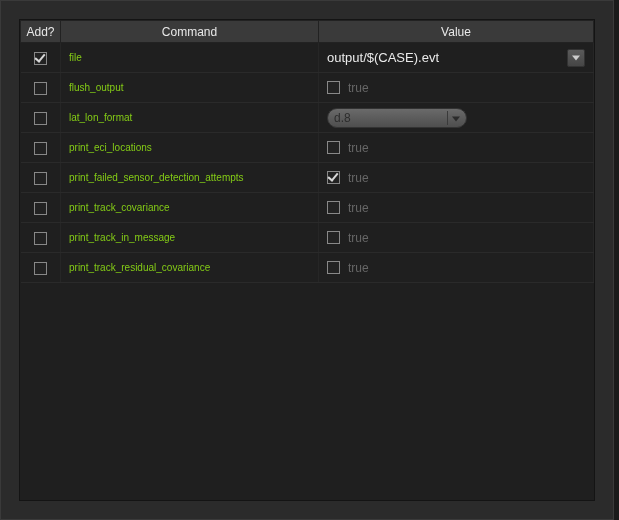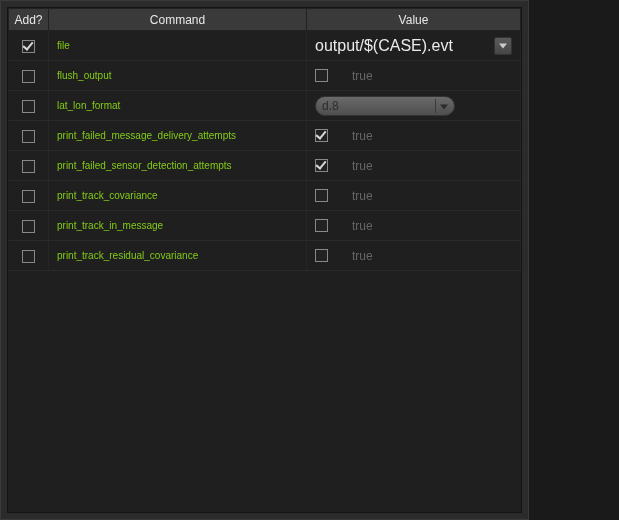--- a/index.html
+++ b/index.html
@@ -5,24 +5,24 @@
   * { box-sizing: border-box; margin: 0; padding: 0; }
   html, body {
     width: 619px; height: 520px;
     background: #1a1a1a;
     font-family: "Segoe UI", Arial, sans-serif;
     font-size: 12px;
     color: #d0d0d0;
     overflow: hidden;
   }
   .outer {
-    width: 529px; height: 520px;
+    width: 614px; height: 520px;
     background: #2b2b2b;
     border: 1px solid #3a3a3a;
-    padding: 6px;
+    padding: 18px;
   }
   .panel {
     width: 100%; height: 100%;
     background: #1f1f1f;
     border: 1px solid #141414;
   }
   table {
     width: 100%;
     border-collapse: collapse;
     table-layout: fixed;
@@ -59,35 +59,35 @@
   }
   .cb.checked::after {
     content: "";
     position: absolute;
     left: 2px; top: -1px;
     width: 4px; height: 8px;
     border: solid #d8d8d8;
     border-width: 0 2px 2px 0;
     transform: rotate(40deg);
   }
-  .val-cell { display: flex; align-items: flex-start; gap: 24px; }
+  .val-cell { display: flex; align-items: flex-start; gap: 8px; }
   .val-true {
     color: #666;
     font-size: 12px;
     font-style: normal;
   }
   
   .textcombo {
     display: flex; align-items: center; gap: 4px;
     width: 100%;
   }
   .textcombo .txt {
     flex: 1;
     color: #eaeaea;
-    font-size: 16px;
+    font-size: 13px;
     padding-left: 0;
     white-space: nowrap; overflow: hidden; text-overflow: ellipsis;
   }
   .caretbtn {
     width: 18px; height: 18px;
     background: linear-gradient(#5a5a5a,#464646);
     border: 1px solid #333;
     border-radius: 2px;
     display: flex; align-items: center; justify-content: center;
   }
@@ -168,25 +168,25 @@
                 <span class="sep"></span>
                 <span><svg viewBox="0 0 10 6">
                     <path d="M0 0 L10 0 L5 6 Z"></path>
                   </svg></span>
               </div>
             </td>
           </tr>
           <tr>
             <td><span class="cb"></span></td>
             <td>
-              <div class="cmd-label">print_failed_message_delivery_attempts</div>
-            </td>
-            <td>
-              <div class="val-cell">
-                <span class="cb checked"></span>
+              <div class="cmd-label">print_eci_locations</div>
+            </td>
+            <td>
+              <div class="val-cell">
+                <span class="cb"></span>
                 <span class="val-true">true</span>
               </div>
             </td>
           </tr>
           <tr>
             <td><span class="cb"></span></td>
             <td>
               <div class="cmd-label">print_failed_sensor_detection_attempts</div>
             </td>
             <td>

